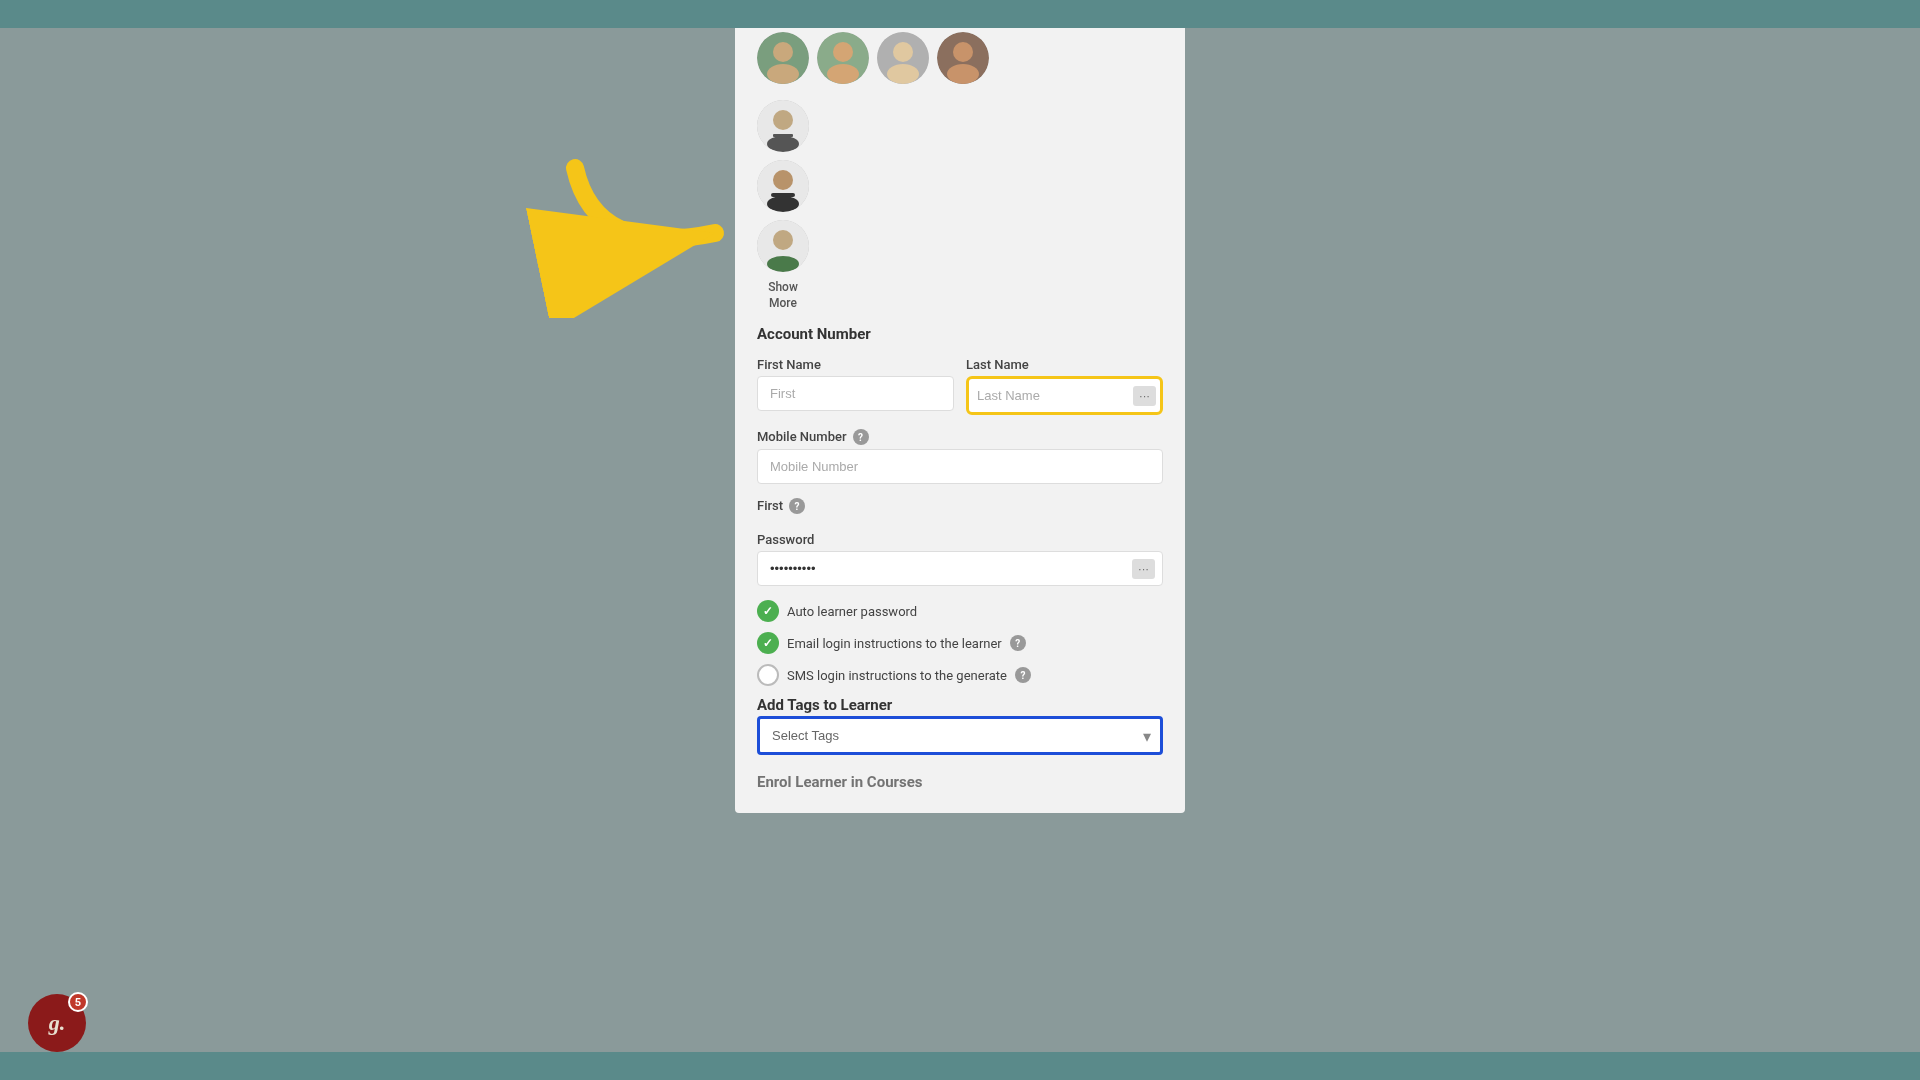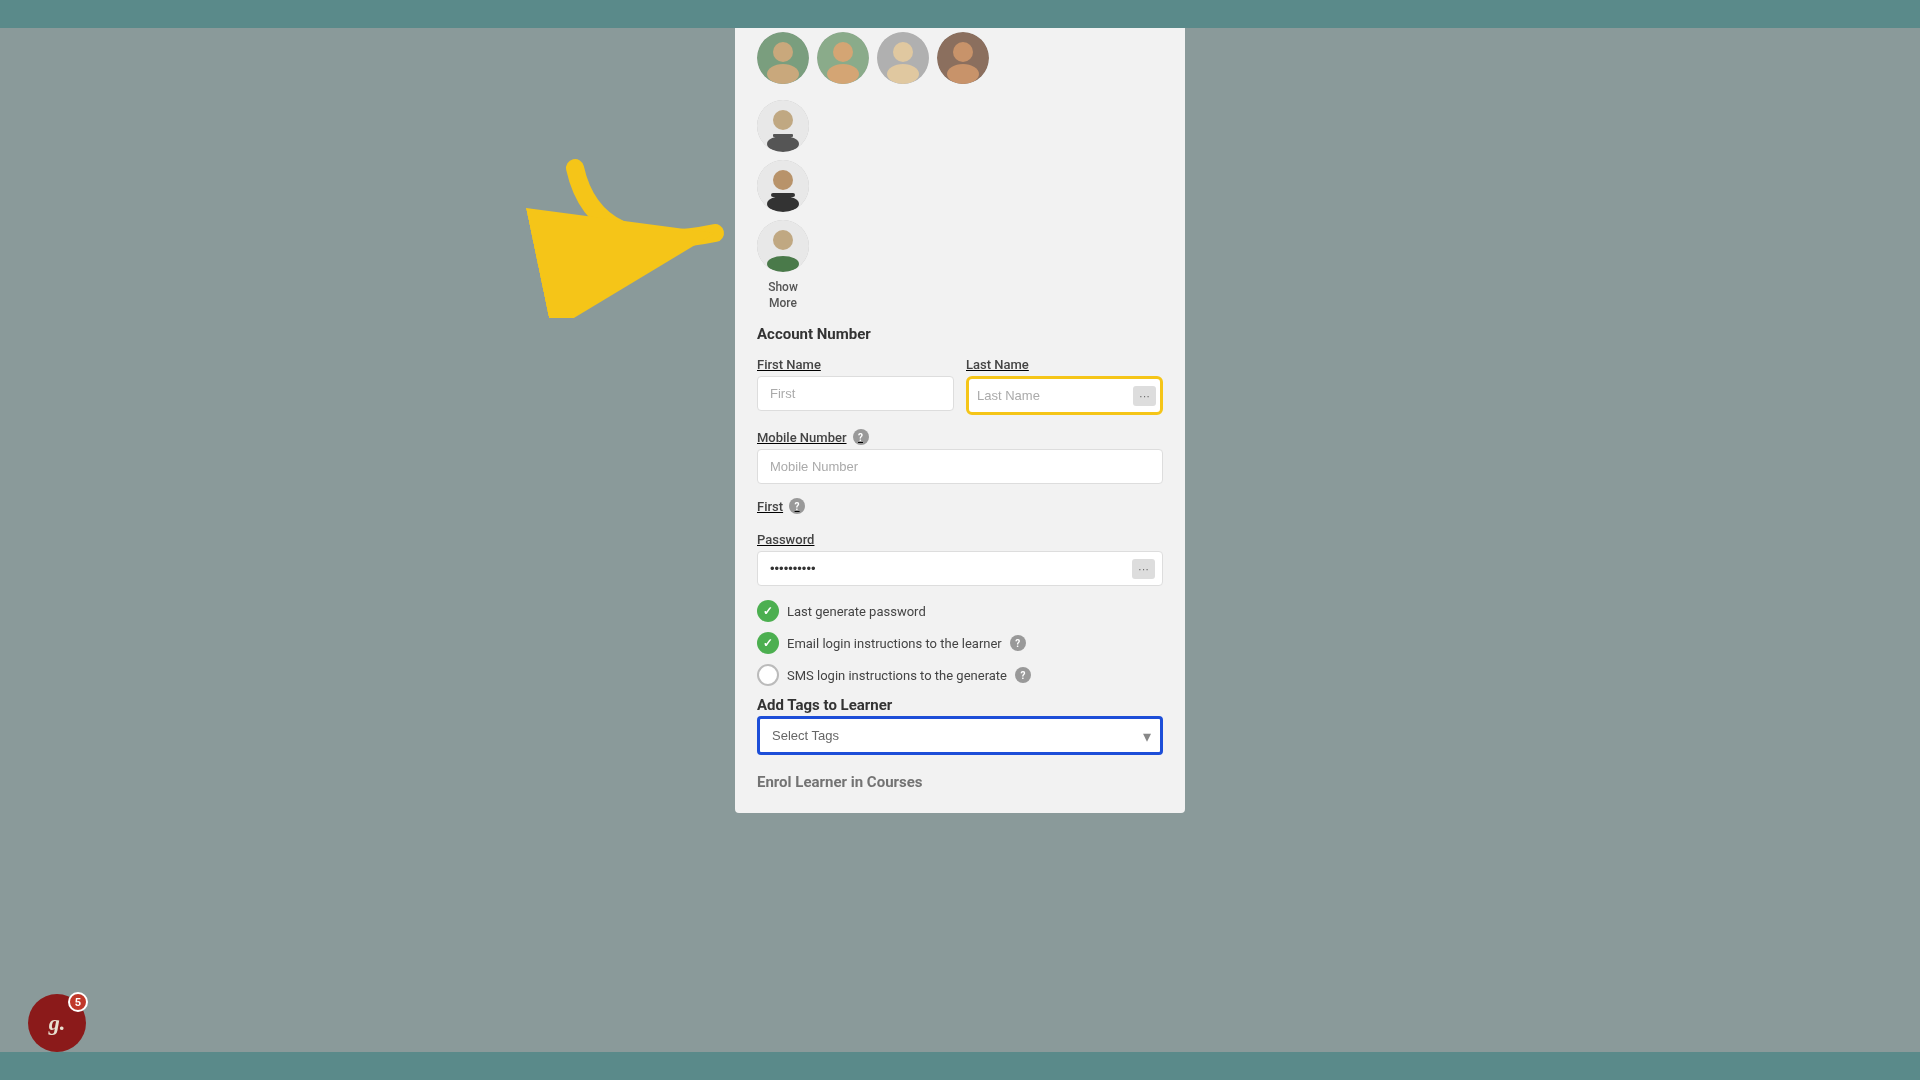--- a/index.html
+++ b/index.html
@@ -60,24 +60,22 @@
     .form-group {
       display: flex;
       flex-direction: column;
       flex: 1;
     }
     .form-group.full {
       width: 100%;
     }
     .label-row {
       display: flex;
-      align-items: center;
       gap: 6px;
       margin-bottom: 4px;
-      text-decoration: underline;
     }
     label {
       font-size: 13px;
       color: #444;
       font-weight: 500;
     }
     .help-icon {
       width: 16px;
       height: 16px;
       border-radius: 50%;
@@ -433,21 +431,21 @@
       </div>
       <div class="password-wrapper">
         <input type="password" value="••••••••••" style="">
         <button class="password-toggle">···</button>
       </div>
     </div>
 
     <div class="checkbox-group">
       <div class="checkbox-row">
         <div class="check-icon"></div>
-        <label>Last generate password</label>
+        <label>Auto learner password</label>
       </div>
       <div class="checkbox-row">
         <div class="check-icon"></div>
         <label>Email login instructions to the learner</label>
         <span class="help-icon">?</span>
       </div>
       <div class="checkbox-row">
         <div class="radio-empty"></div>
         <label>SMS login instructions to the generate</label>
         <span class="help-icon">?</span>

